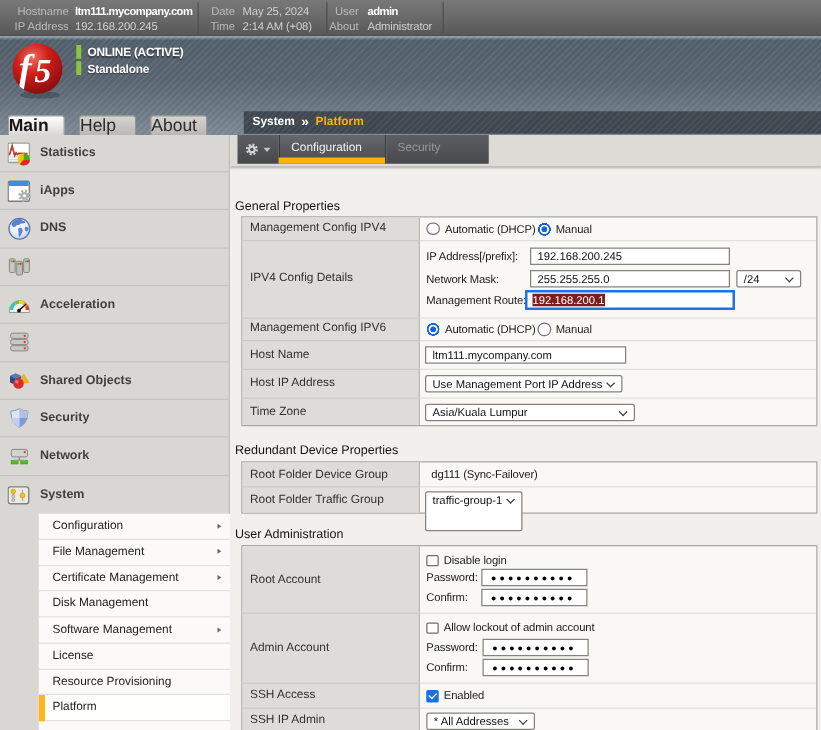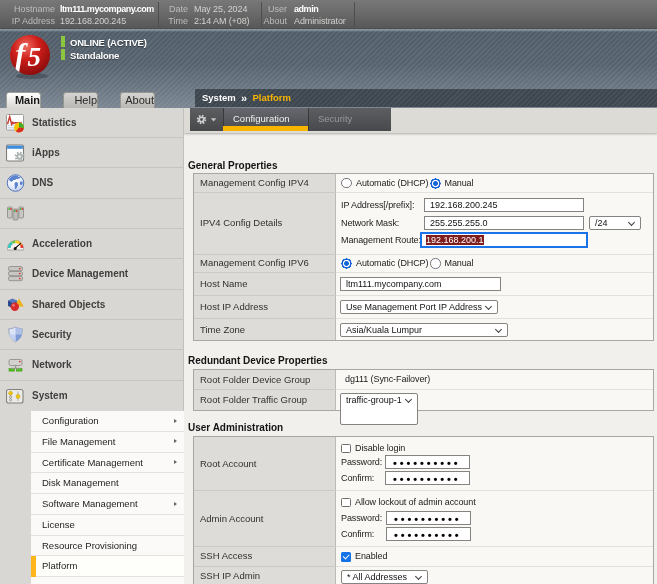--- a/index.html
+++ b/index.html
@@ -12,31 +12,31 @@
 .gbar{position:absolute;width:4px;background:#8cc63e}
 .btxt{position:absolute;font-size:9.5px;font-weight:bold;color:#fff;text-shadow:0 1px 1px rgba(0,0,0,.45);letter-spacing:-0.2px}
 .crumb{left:195px;top:89px;width:462px;height:17.5px;background:repeating-linear-gradient(135deg,rgba(255,255,255,.05) 0 1.6px,rgba(255,255,255,0) 1.6px 3.6px),#3e474f;line-height:17px;font-size:9.5px;font-weight:bold;color:#fff;padding-left:7px}
 .crumb .pl{color:#f7b500}
 .tabrowbg{left:184px;top:107.5px;width:473px;height:25.5px;background:#dcdbd6;box-shadow:0 1px 2px rgba(120,118,112,.55)}
 .dtab{position:absolute;top:107.5px;height:23px;font-size:9.5px;color:#f2f2f2}
 .gear{left:190px;width:33px;background:linear-gradient(#5d5e61,#47484a)}
 .ctab{left:223px;width:85px;background:linear-gradient(#67686d,#4a4b50);border-left:1px solid #39393b;line-height:21px;padding-left:9px}
 .stab{left:308px;width:83px;background:linear-gradient(#5d5e62,#48494d);border-left:1px solid #39393b;line-height:21px;padding-left:9px;color:#96989b}
 .ybar{left:223px;top:125.5px;width:85px;height:5px;background:#f7b500}
-.navtab{position:absolute;top:92px;height:15.5px;width:35px;border-radius:3px 3px 0 0;font-size:11px;text-align:right;line-height:15px;color:#2a2a2a}
+.navtab{position:absolute;top:92px;height:15.5px;width:46px;border-radius:3px 3px 0 0;font-size:14px;text-align:left;line-height:15px;color:#2a2a2a}
 .navtab.on{background:linear-gradient(#ffffff,#eceae7 55%,#d9d7d3);border:1px solid #9f9e9b;border-bottom:none;font-weight:bold;color:#161616}
 .navtab.off{background:linear-gradient(#d5d4d1,#bab8b4);border:1px solid #97958f;border-bottom:none}
 .navbg{left:0;top:107.5px;width:184px;height:476.5px;background:#d9d7d3;border-right:1px solid #c2c0bc}
 .mi{position:absolute;left:0;width:184px;height:30.35px;border-bottom:1px solid #c6c4c0}
 .mi span{position:absolute;left:32px;top:0;height:100%;display:flex;align-items:center;font-size:10px;font-weight:bold;color:#3f3f3f}
 .mi svg{position:absolute;left:6px;top:5px}
 .smenu{left:31px;top:411px;width:153px;height:173px;background:#fbfaf8}
 .si{position:absolute;left:31px;width:153px;height:20.75px;border-bottom:1px solid #e3e1dd;font-size:9.5px;color:#222;line-height:20px;padding-left:11px}
 .arr{position:absolute;right:7px;top:7.5px;width:0;height:0;border-left:3.5px solid #646464;border-top:2.5px solid transparent;border-bottom:2.5px solid transparent}
-.sect{position:absolute;font-size:10px;font-weight:bold;color:#141414}
+.sect{position:absolute;font-size:10px;font-weight:normal;color:#141414}
 .tbl{position:absolute;left:193px;width:461px;background:#f9f8f5;border:1px solid #a9a7a4}
 .lcol{position:absolute;left:194px;width:142px;background:#dedcd8;border-right:1px solid #bcbab6}
 .hsep{position:absolute;left:194px;width:459px;height:1px;background:linear-gradient(90deg,#cbc9c5 0 142px,#e2e1de 142px)}
 .flab{position:absolute;font-size:9.5px;color:#303030;left:200px}
 .vlab{position:absolute;font-size:9px;color:#1b1b1b;letter-spacing:-0.1px}
 .inp{position:absolute;background:#fff;border:1px solid #85837f;font-size:9px;color:#111;padding-left:5px;line-height:12px}
 .sel{position:absolute;background:#fff;border:1px solid #85837f;border-radius:2px;font-size:9px;color:#111;padding-left:5px;line-height:12px}
 .cv{position:absolute;width:5px;height:5px;border-right:1.4px solid #3c3c3c;border-bottom:1.4px solid #3c3c3c;transform:rotate(45deg);right:6px;top:3px}
 .rdo{position:absolute;width:10.5px;height:10.5px;border-radius:50%;background:#fff;border:1.2px solid #77757f}
 .rdon{position:absolute;width:11px;height:11px;border-radius:50%;background:radial-gradient(circle at 50% 50%,#1565d8 0 2.1px,#fff 2.6px 3.4px,#1565d8 3.9px 5px,#fff 5.2px)}
@@ -190,21 +190,20 @@
  <svg width="19" height="19" viewBox="0 0 19 19">
       <g stroke="#8a8884" stroke-width=".8">
         <rect x="2.5" y="2.5" width="14" height="4.2" rx="1.6" fill="#c9c7c3"></rect>
         <rect x="2.5" y="7.5" width="14" height="4.2" rx="1.6" fill="#c9c7c3"></rect>
         <rect x="2.5" y="12.5" width="14" height="4.2" rx="1.6" fill="#c9c7c3"></rect>
       </g>
       <circle cx="13.8" cy="4.6" r=".9" fill="#d43c2e"></circle>
       <circle cx="13.8" cy="9.6" r=".9" fill="#d43c2e"></circle>
       <circle cx="13.8" cy="14.6" r=".9" fill="#d43c2e"></circle>
     </svg>
- <span>Device Management</span>
   </div>
 <div class="mi" style="top:289.6px">
  <svg width="19" height="19" viewBox="0 0 19 19">
       <path d="M2 5.5 L6.5 3.5 L11 5.5 L6.5 7.5 Z" fill="#5578c0"></path>
       <path d="M2 5.5 L6.5 7.5 L6.5 13 L2 11 Z" fill="#2c4a8a"></path>
       <path d="M11 5.5 L6.5 7.5 L6.5 13 L11 11 Z" fill="#3a5fa8"></path>
       <path d="M13 3.5 L17.8 11.5 L8.2 11.5 Z" fill="#f0b21e"></path>
       <circle cx="8.8" cy="11.8" r="4.2" fill="#d92b2b"></circle>
       <circle cx="7.4" cy="10.3" r="1.4" fill="#ef8a84" opacity=".8"></circle>
     </svg>

